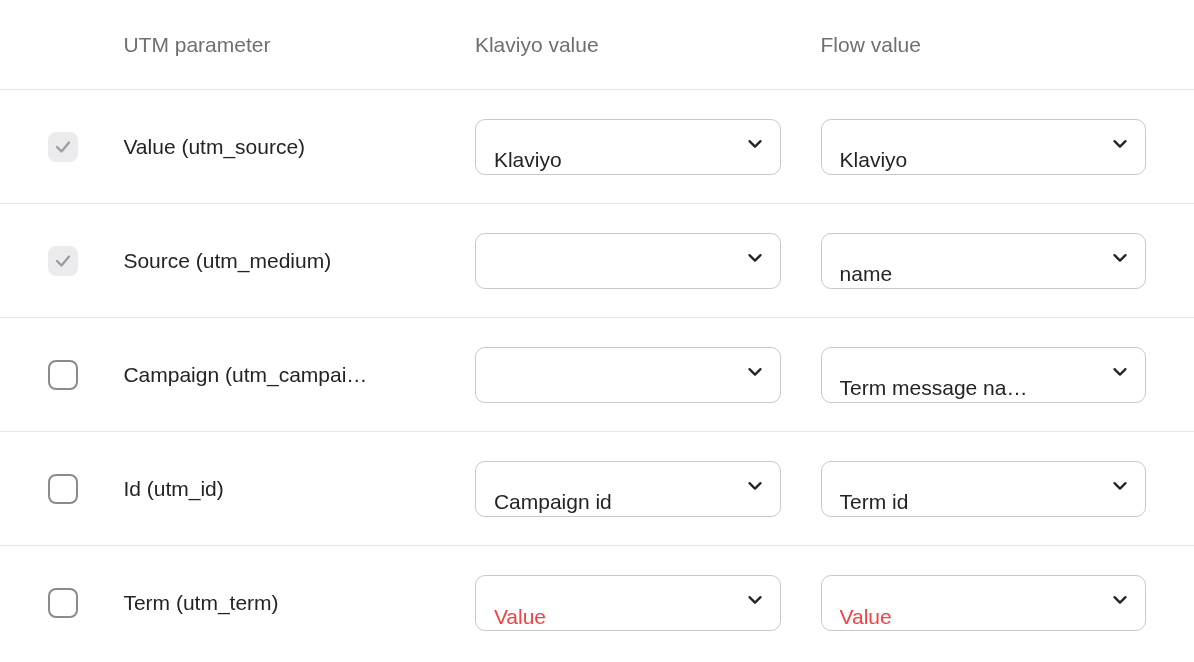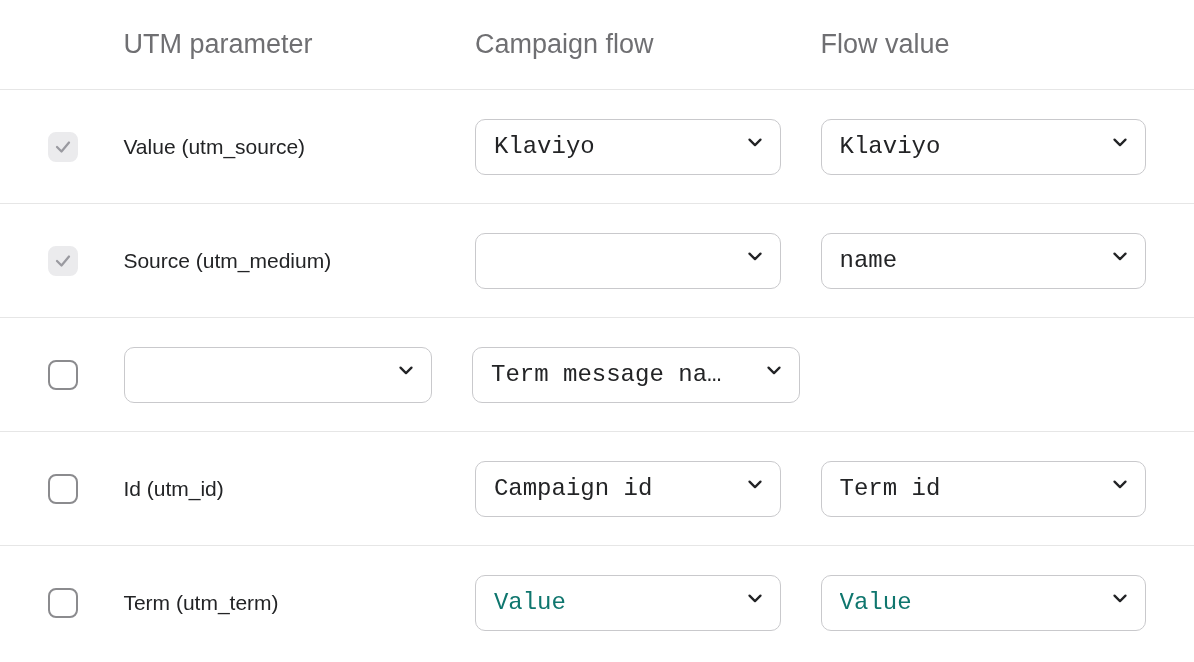--- a/index.html
+++ b/index.html
@@ -18,21 +18,21 @@
     .row {
       display: flex;
       align-items: center;
       border-bottom: 1px solid #e6e6e6;
       padding: 0 28px 0 28px;
     }
 
     .header-row {
       height: 90px;
       color: #6f6f72;
-      font-size: 27px;
+      font-size: 21px;
     }
 
     .body-row {
       height: 114px;
     }
     .body-row.last {
       border-bottom: none;
     }
 
     .col-checkbox {
@@ -87,35 +87,34 @@
     }
 
     .select {
       width: 100%;
       height: 56px;
       border: 1px solid #c9c9cc;
       border-radius: 10px;
       background: #fff;
       padding: 0 48px 0 18px;
       display: flex;
-      align-items: center;
+      align-items: flex-end;
       position: relative;
       cursor: pointer;
-      font-size: 24px;
+      font-size: 21px;
       color: #232426;
-      font-family: Liberation Mono, monospace;
     }
     .select .select-text {
       white-space: nowrap;
       overflow: hidden;
       text-overflow: ellipsis;
       width: 100%;
     }
     .select.placeholder .select-text {
-      color: #0f766e;
+      color: #ef4444;
     }
     .select .chevron {
       position: absolute;
       right: 14px;
       top: 50%;
       transform: translateY(-50%);
     }
     .select .chevron svg {
       width: 22px;
       height: 22px;
@@ -127,21 +126,21 @@
     }
   </style>
 </head>
 <body>
 
 <div class="table">
 
   <div class="row header-row">
     <div class="col-checkbox"></div>
     <div class="col-param">UTM parameter</div>
-    <div class="col-campaign">Campaign flow</div>
+    <div class="col-campaign">Klaviyo value</div>
     <div class="col-flow">Flow value</div>
   </div>
 
   <div class="row body-row">
     <div class="col-checkbox">
       <div class="checkbox checked-disabled">
         <svg viewBox="0 0 24 24">
             <polyline points="4 12 10 18 20 6"></polyline>
           </svg>
       </div>
@@ -188,20 +187,21 @@
               <polyline points="6 9 12 15 18 9"></polyline>
             </svg></span>
       </div>
     </div>
   </div>
 
   <div class="row body-row">
     <div class="col-checkbox">
       <div class="checkbox unchecked"></div>
     </div>
+    <div class="col-param">Campaign (utm_campai…</div>
     <div class="col-campaign">
       <div class="select">
         <span class="chevron"><svg viewBox="0 0 24 24">
               <polyline points="6 9 12 15 18 9"></polyline>
             </svg></span>
       </div>
     </div>
     <div class="col-flow">
       <div class="select">
         <span class="select-text">Term message na…</span>

